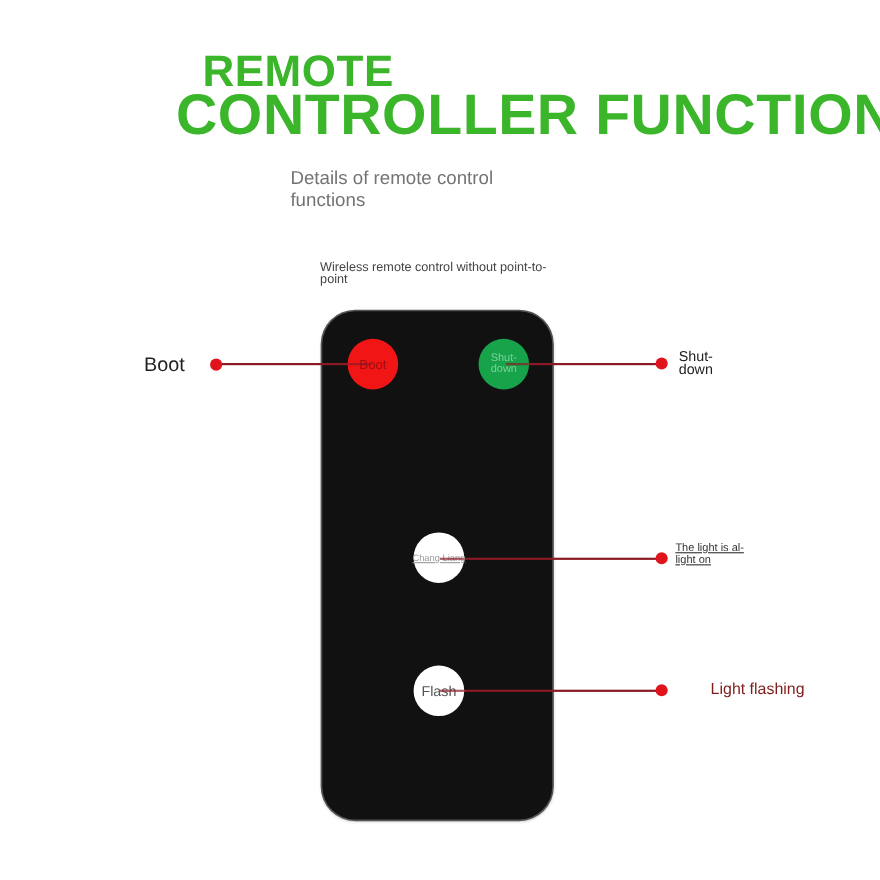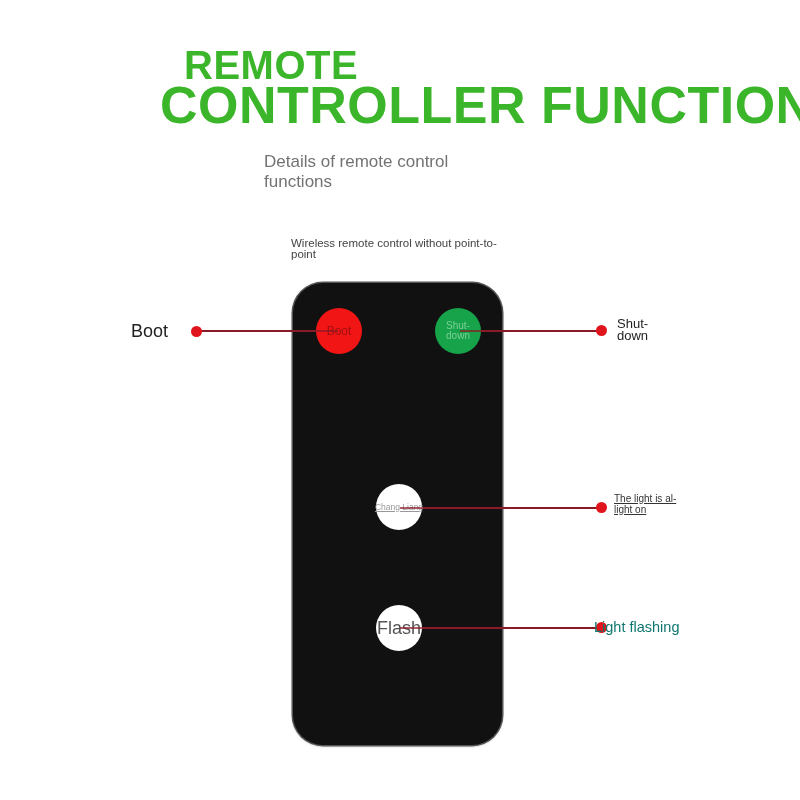--- a/index.html
+++ b/index.html
@@ -32,34 +32,34 @@
     box-sizing: border-box; cursor: pointer;
   }
   .btn span { display: block; }
   .btn-boot { left: 316px; top: 308px; background: #f21515; }
   .btn-boot span { font-size: 12px; color: #a01010; }
   .btn-shut { left: 435px; top: 308px; background: #16a34a; }
   .btn-shut span { font-size: 10px; line-height: 10px; color: #7dd09a; }
   .btn-chang { left: 376px; top: 484px; background: #ffffff; }
   .btn-chang span { font-size: 8.5px; color: #999; white-space: nowrap; text-decoration: underline; }
   .btn-flash { left: 376px; top: 605px; background: #ffffff; }
-  .btn-flash span { font-size: 18px; color: #555; }
+  .btn-flash span { font-size: 13px; color: #555; }
   .line {
     position: absolute; height: 2px; background: #8a1a25;
   }
   .dot {
     position: absolute; width: 11px; height: 11px; border-radius: 50%; background: #e0141c;
   }
   .callout {
     position: absolute; color: #222; white-space: nowrap;
   }
   .callout.boot { left: 131px; top: 321px; font-size: 18px; }
   .callout.shut { left: 617px; top: 318px; font-size: 13px; line-height: 12px; }
   .callout.always { left: 614px; top: 493px; font-size: 10px; line-height: 11px; color: #333; text-decoration: underline; }
-  .callout.flash { left: 594px; top: 619px; font-size: 14.5px; color: #0f766e; }
+  .callout.flash { left: 646px; top: 619px; font-size: 14.5px; color: #7f1d1d; }
 </style>
 </head>
 <body>
 
 <div class="title l1">REMOTE</div>
 <div class="title l2">CONTROLLER FUNCTION</div>
 <div class="subhead">Details of remote control functions</div>
 <div class="subnote">Wireless remote control without point-to-point</div>
 
 <div class="remote"></div>

